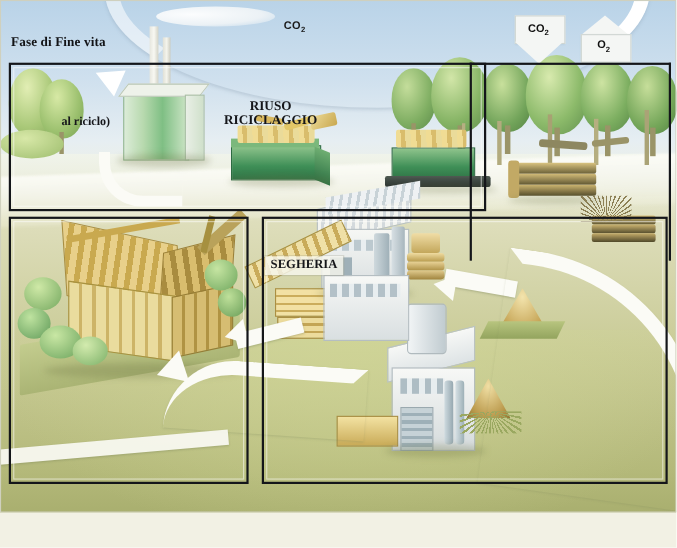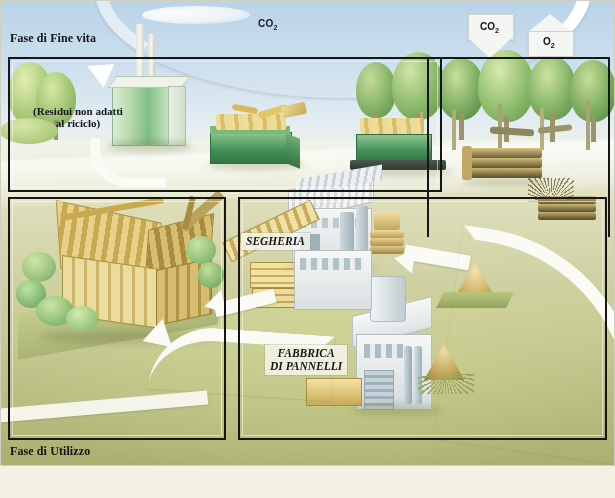--- a/index.html
+++ b/index.html
@@ -64,21 +64,21 @@
 
   
   .panel{position:absolute;border:2px solid #14161a;box-sizing:border-box;
          pointer-events:none;}
   .panel-inner{position:absolute;inset:2px;border:1px solid rgba(255,255,255,.55);}
 
   
   .callout{position:absolute;text-align:center;font-weight:bold;color:#15161a;
            line-height:1.12;font-family:"Liberation Serif",serif;}
   .callout.plate{background:rgba(247,247,238,.82);padding:2px 5px;
-           box-shadow:0 0 0 1px rgba(160,160,140,.35);font-style:italic;}
+           box-shadow:0 0 0 1px rgba(160,160,140,.35);}
 
   .phase-title{position:absolute;font-size:12px;font-weight:bold;color:#121316;
            font-family:"Liberation Serif",serif;letter-spacing:.1px;}
 
   .caption{position:absolute;right:6px;bottom:4px;font-style:italic;font-weight:bold;
            font-size:12.5px;color:#1a1a1a;font-family:"Liberation Sans",sans-serif;}
 
   .frame{position:absolute;left:0;top:0;width:615px;height:466px;
          box-sizing:border-box;border:1px solid #cfd0be;pointer-events:none;}
 </style>
@@ -344,34 +344,32 @@
     </div>
     <div class="panel" style="left:8px;top:197px;width:218px;height:243px;">
       <div class="panel-inner"></div>
     </div>
     <div class="panel" style="left:238px;top:197px;width:369px;height:243px;">
       <div class="panel-inner"></div>
     </div>
     <div class="panel" style="left:427px;top:57px;width:183px;height:180px;border-bottom:none;"></div>
 
     <div class="callout" style="left:8px;top:105px;width:140px;font-size:11px;">
-      <div>(Residui non adatti</div>
       <div>al riciclo)</div>
     </div>
 
+    <div class="callout" style="left:196px;top:90px;width:100px;font-size:12px;">
+      <div>RIUSO</div>
+      <div>RICICLAGGIO</div>
+    </div>
 
     <div class="callout plate" style="left:241px;top:233px;font-size:11.5px;">
       <div>SEGHERIA</div>
     </div>
 
-    <div class="callout plate" style="left:265px;top:345px;font-size:11.5px;">
-      <div>FABBRICA</div>
-      <div>DI PANNELLI</div>
-    </div>
 
     <div class="phase-title" style="left:10px;top:31px;">Fase di Fine vita</div>
-    <div class="phase-title" style="left:10px;top:444px;">Fase di Utilizzo</div>
 
     <div class="frame"></div>
   </div>
 
 
 </div>
 
 </body></html>

